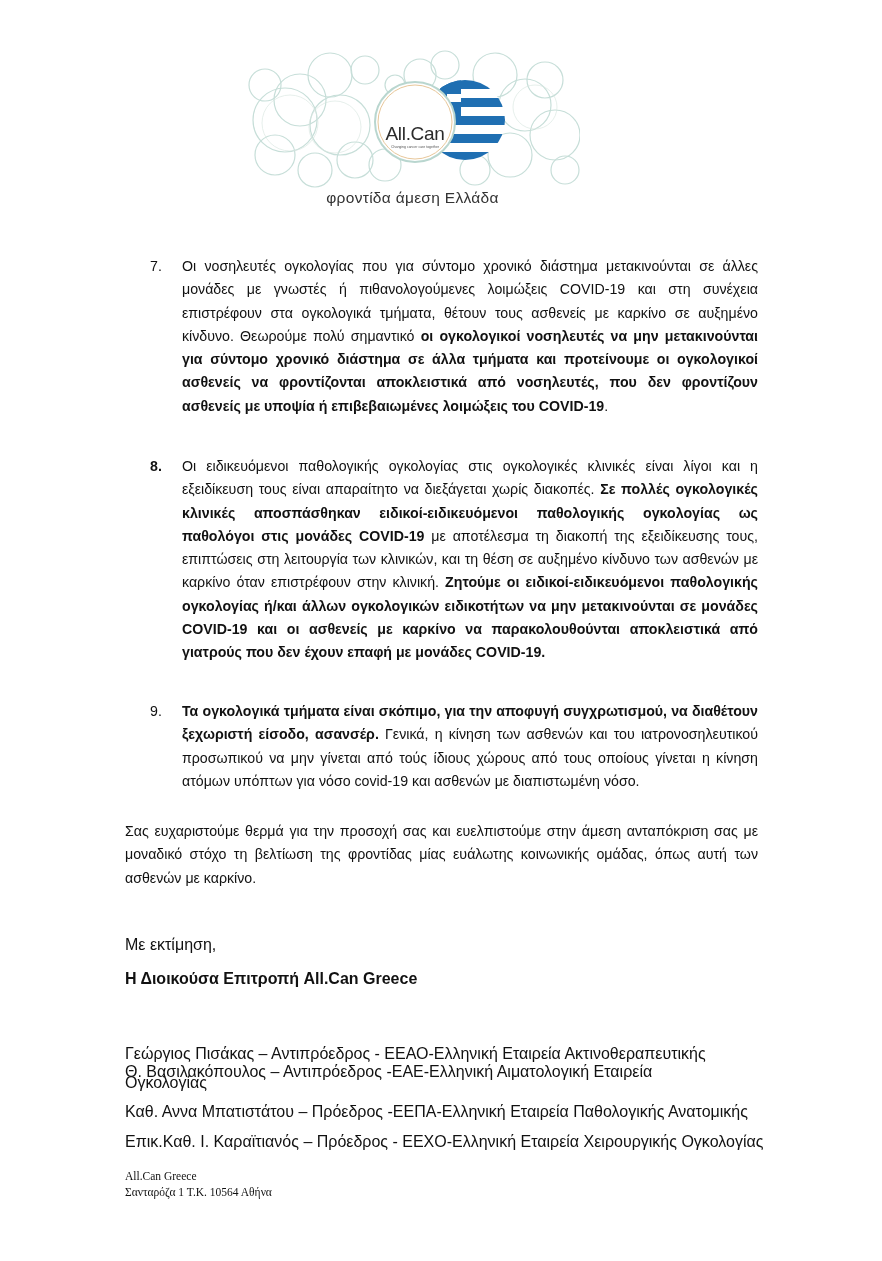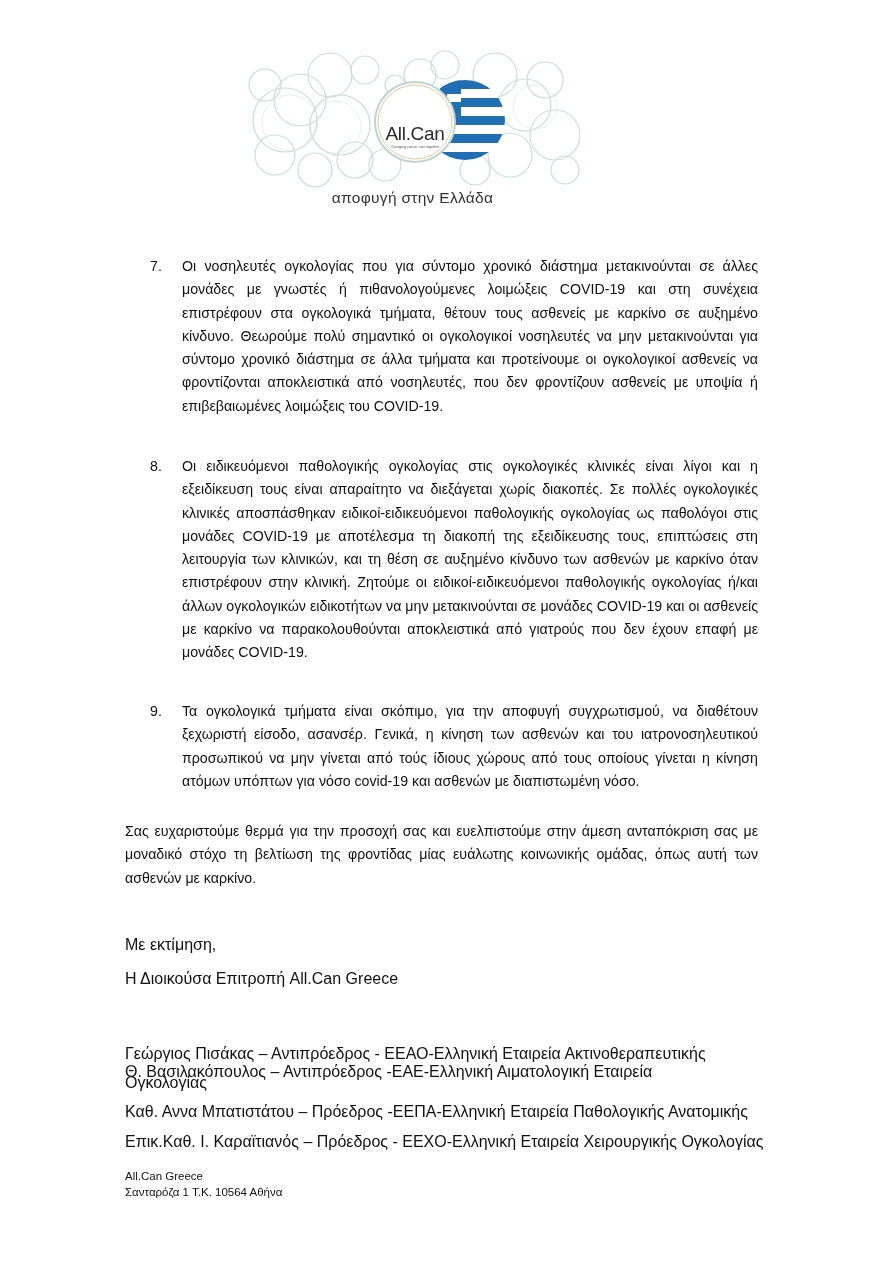--- a/index.html
+++ b/index.html
@@ -15,24 +15,24 @@
   .allcan { position: absolute; left: 130px; top: 78px; width: 80px; text-align: center;
             font-size: 19px; color: #2a2a2a; font-weight: normal; letter-spacing: -0.3px; }
   .allcan-sub { position: absolute; left: 125px; top: 100px; width: 90px; text-align: center;
                 font-size: 3.5px; color: #555; }
 
   
   .item { position: absolute; left: 150px; width: 608px; font-size: 14.2px; line-height: 23.3px;
           text-align: justify; }
   .item .num { position: absolute; left: 0; top: 0; width: 28px; }
   .item .txt { margin-left: 32px; }
-  .b { font-weight: normal; }
+  .b { font-weight: bold; }
   .para { position: absolute; left: 125px; width: 633px; font-size: 14.2px; line-height: 23.3px; text-align: justify; }
   .line { position: absolute; left: 125px; font-size: 16px; white-space: nowrap; }
-  .footer { position: absolute; font-size: 11.5px; line-height: 16px; color: #111; }
+  .footer { position: absolute; font-size: 11.5px; line-height: 16px; color: #111; font-family: Liberation Serif, serif; }
 </style>
 </head>
 <body>
 
 <div class="page">
 
   <div class="logo">
     <svg width="335" height="150" viewBox="0 0 335 150">
       <g fill="none" stroke="#b9d6cf" stroke-width="1.2" opacity="0.8">
         <circle cx="40" cy="75" r="32"></circle>
@@ -78,21 +78,21 @@
         <rect x="180" y="49" width="36" height="8" fill="#ffffff"></rect>
         <rect x="194" y="35" width="8" height="36" fill="#1f6fb2"></rect>
       </g>
 
       <circle cx="170" cy="77" r="40" fill="#ffffff" stroke="#b9d6cf" stroke-width="2"></circle>
       <circle cx="170" cy="77" r="37" fill="none" stroke="#e8c79a" stroke-width="1"></circle>
     </svg>
     <div class="allcan">All.Can</div>
     <div class="allcan-sub">Changing cancer care together</div>
     <div class="tagline">
-      <div>αποφυγή στην Ελλάδα</div>
+      <div>φροντίδα άμεση Ελλάδα</div>
     </div>
   </div>
 
   <div class="item" style="top:255px;">
     <span class="num">7.</span>
     <div class="txt">
       <span>Οι νοσηλευτές ογκολογίας που για σύντομο χρονικό διάστημα μετακινούνται σε άλλες μονάδες με γνωστές ή πιθανολογούμενες λοιμώξεις COVID-19 και στη συνέχεια επιστρέφουν στα ογκολογικά τμήματα, θέτουν τους ασθενείς με καρκίνο σε αυξημένο κίνδυνο. Θεωρούμε πολύ σημαντικό  </span><span class="b">οι ογκολογικοί νοσηλευτές να μην μετακινούνται  για σύντομο χρονικό διάστημα σε  άλλα τμήματα και προτείνουμε  οι ογκολογικοί ασθενείς να φροντίζονται αποκλειστικά από νοσηλευτές, που δεν φροντίζουν ασθενείς με υποψία ή επιβεβαιωμένες λοιμώξεις του COVID-19</span><span>.</span>
     </div>
   </div>
 

